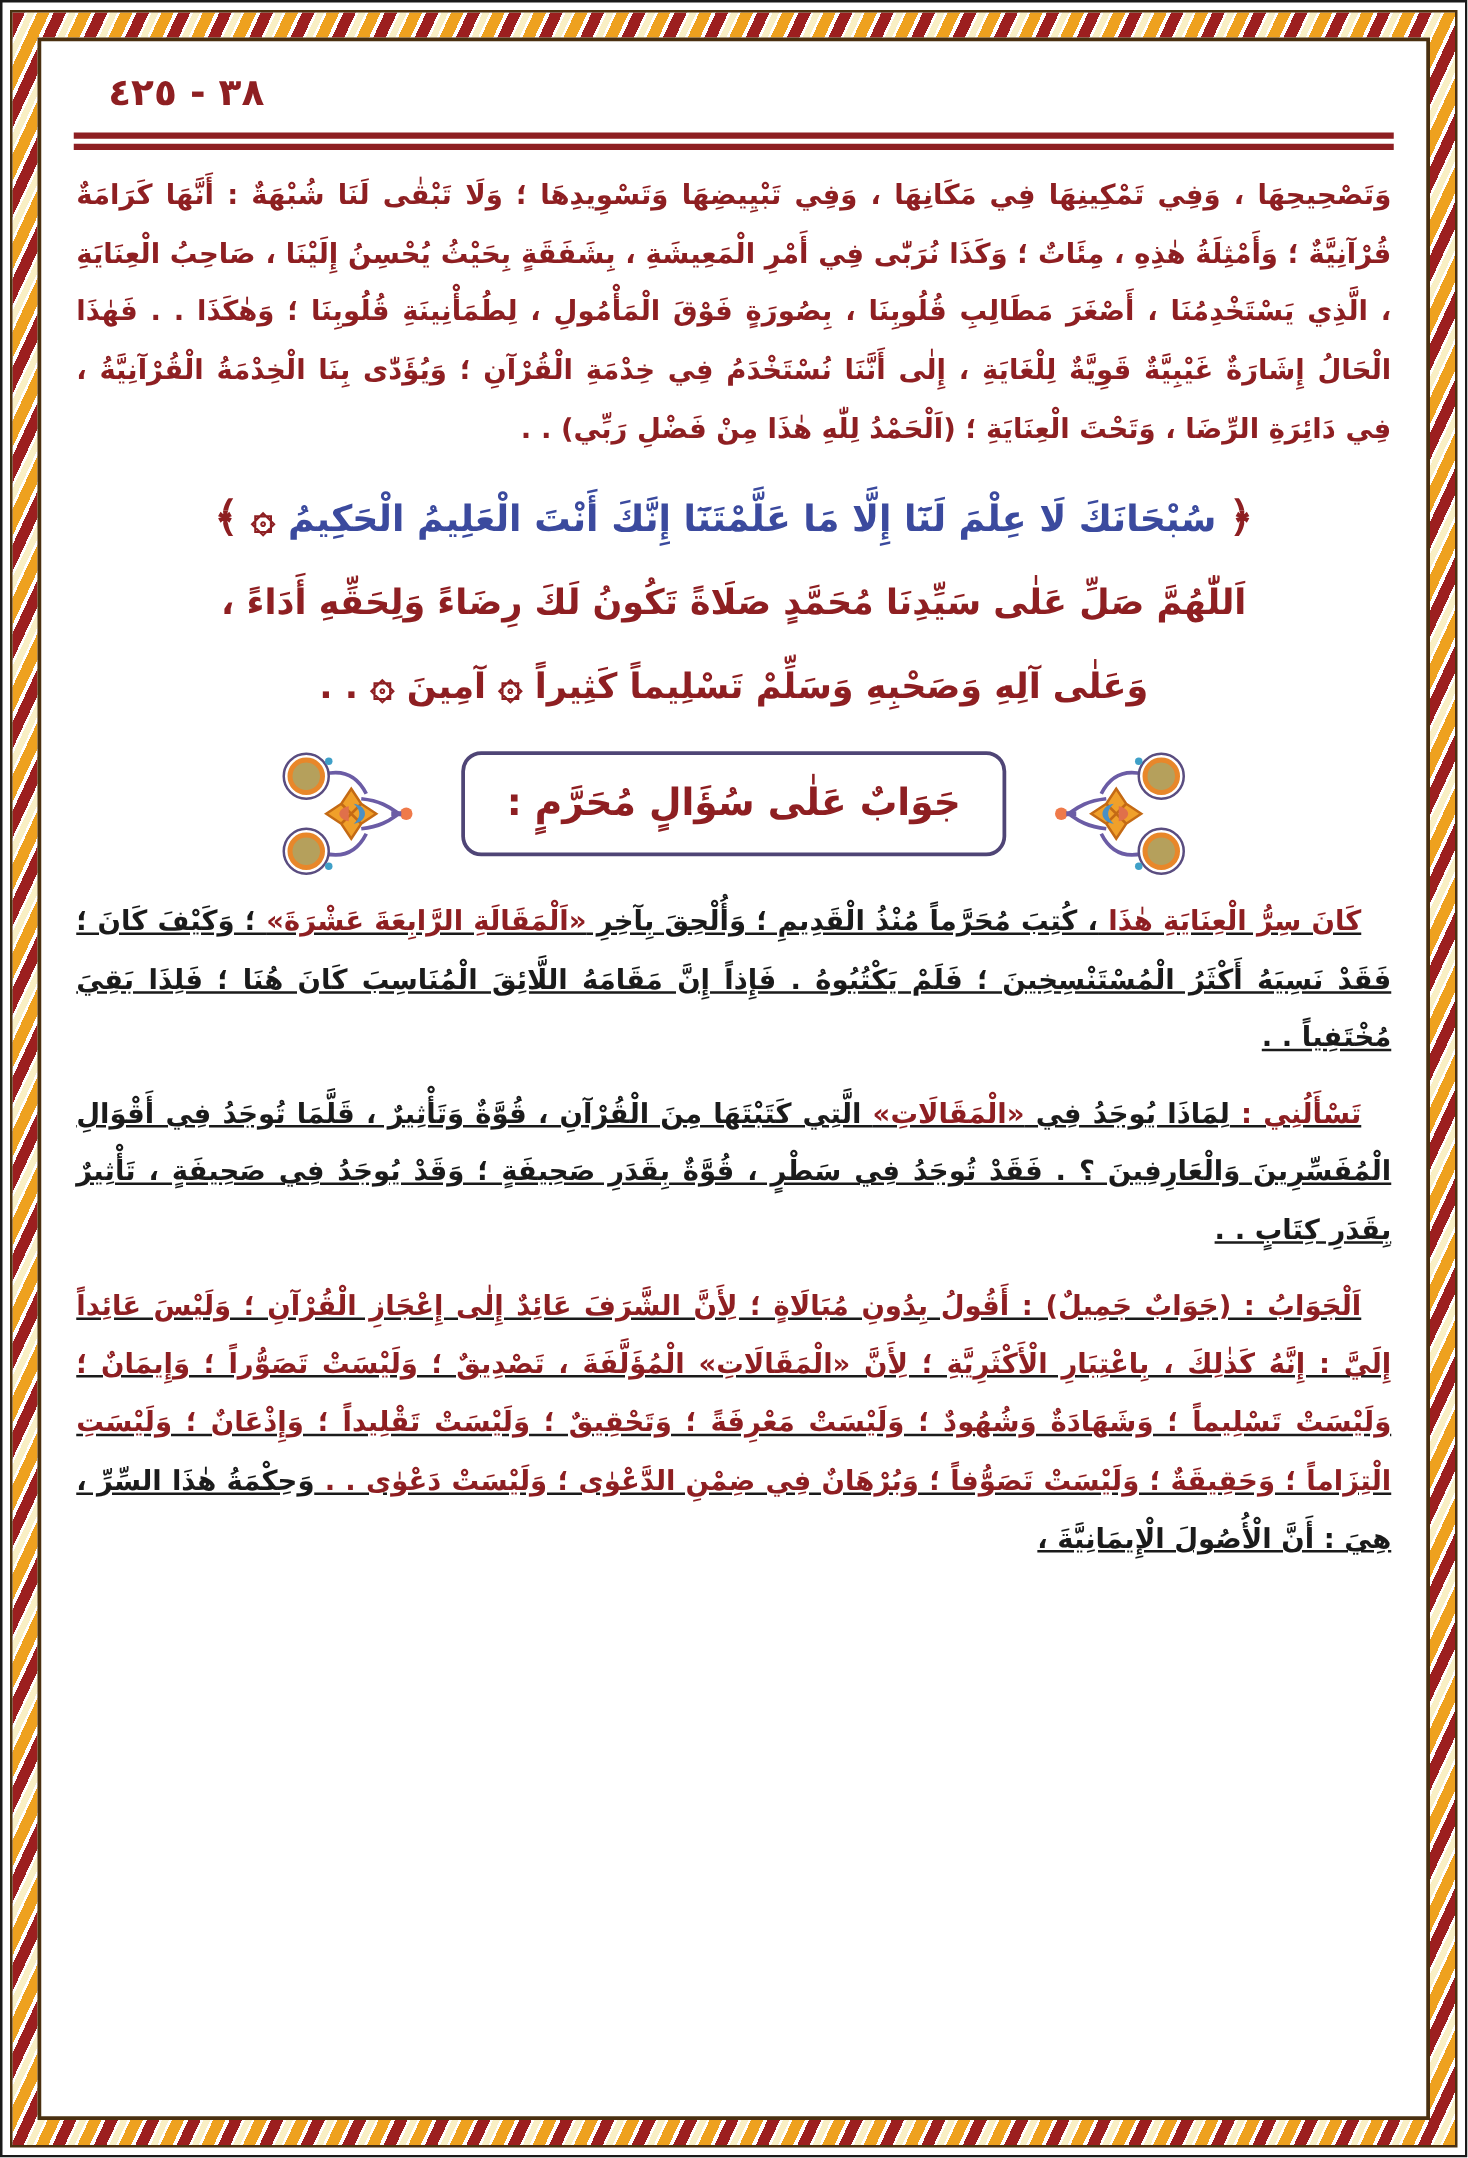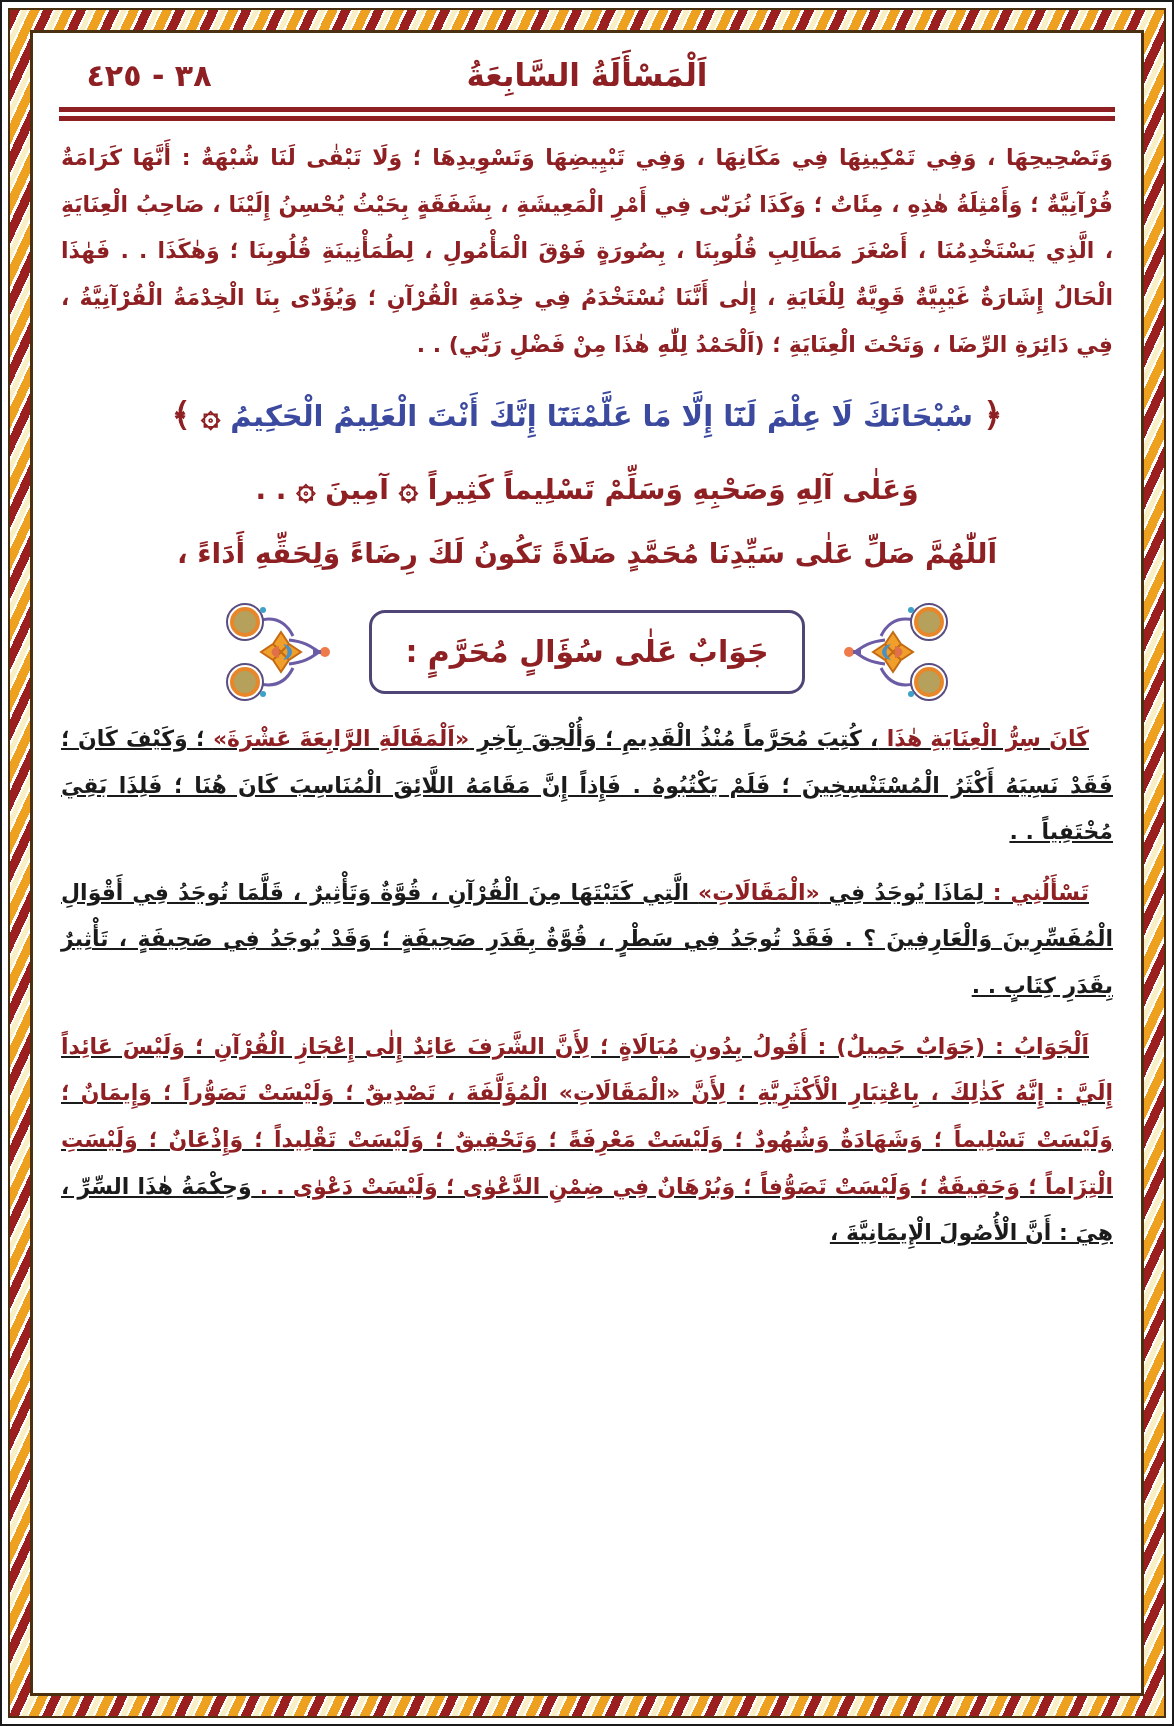--- a/index.html
+++ b/index.html
@@ -69,21 +69,21 @@
   .verse-line{
     text-align:center;font-size:29px;font-weight:bold;
     color:var(--ink-blue);margin:16px 0 4px 0;line-height:1.9;
   }
   .verse-bracket,.rosette{color:var(--ink-red);font-size:33px;}
   .prayer{
     text-align:center;font-size:28px;font-weight:bold;
     color:var(--ink-red);line-height:2.15;margin-top:6px;
   }
   .ornament-row{
-    display:flex;justify-content:center;align-items:center;
+    display:flex;justify-content:center;
     margin:18px 0 10px 0;height:100px;gap:32px;
   }
   .cartouche{
     border:3px solid #4f4576;border-radius:16px;
     min-width:430px;height:78px;
     display:flex;align-items:center;justify-content:center;
     background:#fff;z-index:1;
   }
   .cartouche-title{
     font-size:30px;font-weight:bold;color:var(--ink-red);
@@ -95,40 +95,39 @@
   .footer-spacer{height:6px;}
 </style>
 </head>
 <body>
 
 <div class="outer">
   <div class="band">
     <div class="content">
 
       <div class="header">
-        <div class="doc-title">اَلْمَسْأَلَةُ السَّابِعَةُ</div>
         <div class="pagenum">٣٨ - ٤٢٥</div>
       </div>
 
       <div class="rule"></div>
 
       <p class="body-text">وَتَصْحِيحِهَا ، وَفِي تَمْكِينِهَا فِي مَكَانِهَا ، وَفِي تَبْيِيضِهَا وَتَسْوِيدِهَا ؛ وَلَا تَبْقٰى لَنَا شُبْهَةٌ : أَنَّهَا كَرَامَةٌ قُرْآنِيَّةٌ ؛ وَأَمْثِلَةُ هٰذِهِ ، مِئَاتٌ ؛ وَكَذَا نُرَبّٰى فِي أَمْرِ الْمَعِيشَةِ ، بِشَفَقَةٍ بِحَيْثُ يُحْسِنُ إِلَيْنَا ، صَاحِبُ الْعِنَايَةِ ، الَّذِي يَسْتَخْدِمُنَا ، أَصْغَرَ مَطَالِبِ قُلُوبِنَا ، بِصُورَةٍ فَوْقَ الْمَأْمُولِ ، لِطُمَأْنِينَةِ قُلُوبِنَا ؛ وَهٰكَذَا . .  فَهٰذَا الْحَالُ إِشَارَةٌ غَيْبِيَّةٌ قَوِيَّةٌ لِلْغَايَةِ ، إِلٰى أَنَّنَا نُسْتَخْدَمُ فِي خِدْمَةِ الْقُرْآنِ ؛ وَيُؤَدّٰى بِنَا الْخِدْمَةُ الْقُرْآنِيَّةُ ، فِي دَائِرَةِ الرِّضَا ، وَتَحْتَ الْعِنَايَةِ ؛ (اَلْحَمْدُ لِلّٰهِ هٰذَا مِنْ فَضْلِ رَبِّي) . .</p>
 
       <div class="verse-line">
         <span class="verse-bracket">﴿</span>
         <span>سُبْحَانَكَ لَا عِلْمَ لَنَٓا إِلَّا مَا عَلَّمْتَنَٓا إِنَّكَ أَنْتَ الْعَلِيمُ الْحَكِيمُ</span>
         <span class="rosette">۞</span>
         <span class="verse-bracket">﴾</span>
       </div>
 
       <div class="prayer">
+        <div>اَللّٰهُمَّ صَلِّ عَلٰى سَيِّدِنَا مُحَمَّدٍ صَلَاةً تَكُونُ لَكَ رِضَاءً وَلِحَقِّهِ أَدَاءً ،</div>
         <div>
           <span>وَعَلٰى آلِهِ وَصَحْبِهِ وَسَلِّمْ تَسْلِيماً كَثِيراً </span><span class="rosette">۞</span><span> آمِينَ </span><span class="rosette">۞</span><span> . .</span>
         </div>
-        <div>اَللّٰهُمَّ صَلِّ عَلٰى سَيِّدِنَا مُحَمَّدٍ صَلَاةً تَكُونُ لَكَ رِضَاءً وَلِحَقِّهِ أَدَاءً ،</div>
       </div>
 
       <div class="ornament-row">
         <svg class="flank left" width="118" height="100" viewBox="0 0 118 100">
           <g stroke="#6b5ca5" stroke-width="3" fill="none">
             <path d="M30 22 C 52 12, 66 18, 74 34"></path>
             <path d="M30 78 C 52 88, 66 82, 74 66"></path>
             <path d="M70 38 C 88 40, 94 46, 100 50"></path>
             <path d="M70 62 C 88 60, 94 54, 100 50"></path>
           </g>

